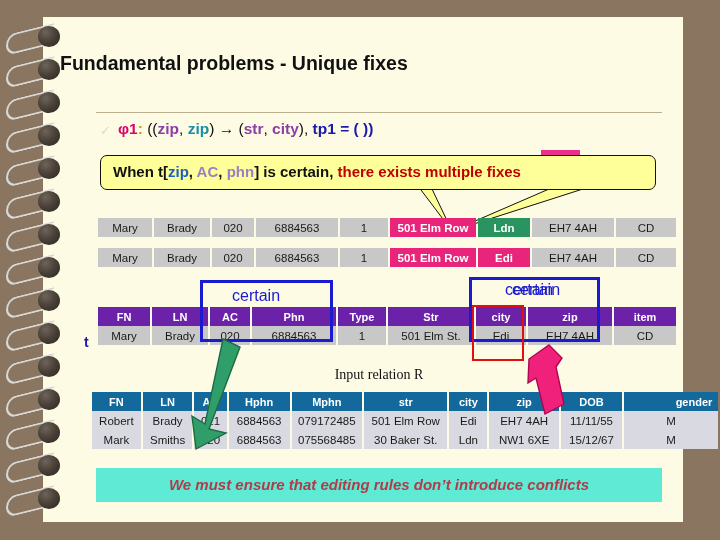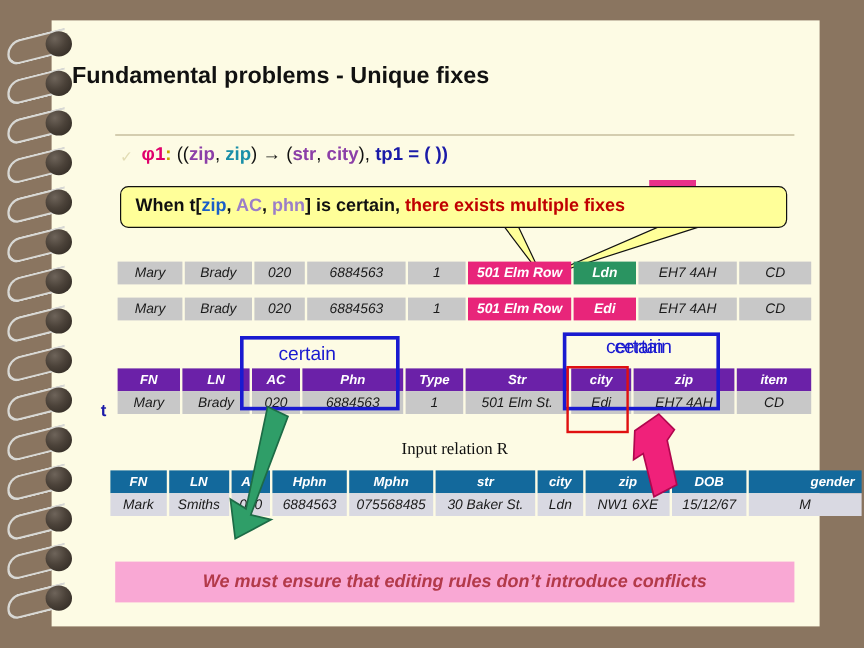--- a/index.html
+++ b/index.html
@@ -67,21 +67,21 @@
   }
   #callout-text{
     position:absolute;left:12px;top:7px;font-size:15px;font-weight:bold;
     white-space:nowrap;color:#111;
   }
   #callout-text .c-zip{color:#1a5fc8;}
   #callout-text .c-ac{color:#9b7ec8;}
   #callout-text .c-phn{color:#9b7ec8;}
   #callout-text .c-red{color:#c00000;}
   
-  .tbl{position:absolute;border-collapse:separate;border-spacing:2px 0;font-style:italic;}
+  .tbl{position:absolute;border-collapse:separate;border-spacing:2px 0;}
   .tbl td{
     font-size:11.5px;text-align:center;color:#1a1a1a;
     background:#c8c8c8;height:19px;padding:0 2px;white-space:nowrap;
   }
   
   #fix1,#fix2{left:96px;}
   #fix1{top:218px;} #fix2{top:248px;}
   .c-pink{background:#e8257a !important;color:#fff !important;font-weight:bold;}
   .c-green{background:#2a9461 !important;color:#fff !important;font-weight:bold;}
   
@@ -108,21 +108,21 @@
   
   .bbox{position:absolute;border:3px solid #1a1ad0;box-sizing:border-box;}
   .rbox{position:absolute;border:2px solid #e01010;box-sizing:border-box;}
   .certain-lbl{
     position:absolute;font-size:16px;color:#1a1ad0;font-weight:normal;
     white-space:nowrap;
   }
   
   #banner{
     position:absolute;left:96px;top:468px;width:566px;height:34px;
-    background:#f9a8d4;
+    background:#5eead4;
   }
   #banner span{
     position:absolute;left:0;top:8px;width:566px;text-align:center;
     font-size:15px;font-style:italic;font-weight:bold;color:#b33a4a;
   }
   svg.overlay{position:absolute;left:0;top:0;width:720px;height:540px;pointer-events:none;}
 </style>
 </head>
 <body>
 
@@ -293,20 +293,32 @@
         <th style="width: 70px;">Mphn</th>
         <th style="width: 84px;">str</th>
         <th style="width: 40px;">city</th>
         <th style="width: 72px;">zip</th>
         <th style="width: 62px;">DOB</th>
         <th style="width: 47px; padding-left: 48px;">gender</th>
       </tr>
     </thead>
   <tbody>
       <tr>
+        <td style="width: 49px;">Robert</td>
+        <td style="width: 50px;">Brady</td>
+        <td style="width: 32px;">021</td>
+        <td style="width: 62px;">6884563</td>
+        <td style="width: 70px;">079172485</td>
+        <td style="width: 84px;">501 Elm Row</td>
+        <td style="width: 40px;">Edi</td>
+        <td style="width: 72px;">EH7 4AH</td>
+        <td style="width: 62px;">11/11/55</td>
+        <td style="width: 47px;">M</td>
+      </tr>
+      <tr>
         <td style="width: 49px;">Mark</td>
         <td style="width: 50px;">Smiths</td>
         <td style="width: 32px;">020</td>
         <td style="width: 62px;">6884563</td>
         <td style="width: 70px;">075568485</td>
         <td style="width: 84px;">30 Baker St.</td>
         <td style="width: 40px;">Ldn</td>
         <td style="width: 72px;">NW1 6XE</td>
         <td style="width: 62px;">15/12/67</td>
         <td style="width: 47px;">M</td>

